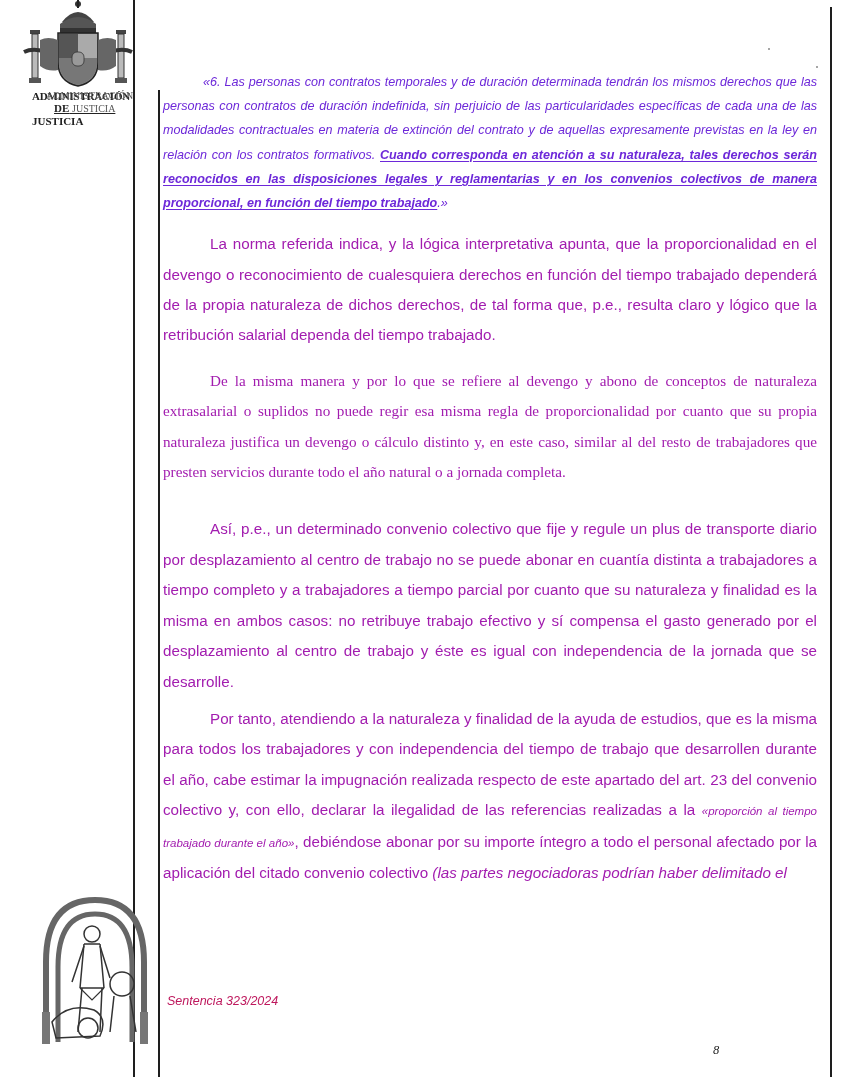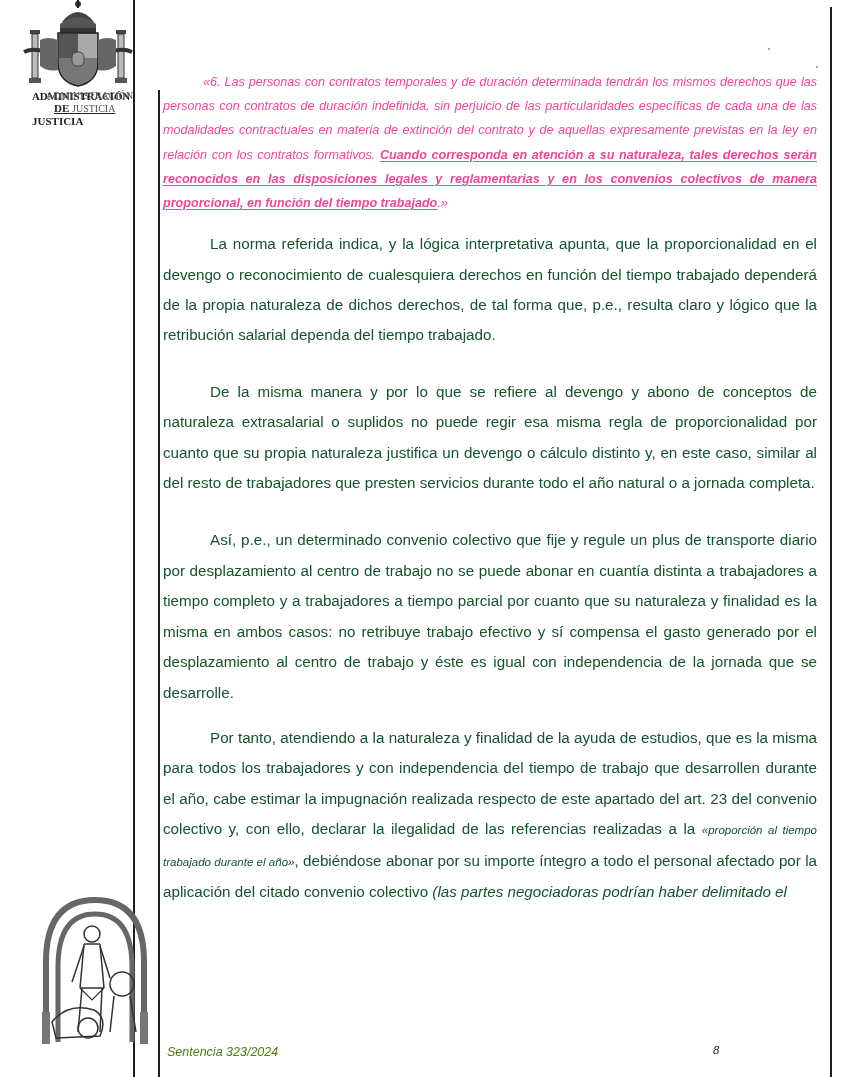--- a/index.html
+++ b/index.html
@@ -88,51 +88,51 @@
       left: 163px;
       top: 70px;
       width: 654px;
     }
     .quote {
       font-style: italic;
       font-size: 12.6px;
       line-height: 24.2px;
       text-align: justify;
       margin: 0;
-      color: #ec4899;
+      color: #6d28d9;
     }
     .quote .indent { display: inline-block; width: 40px; }
     .quote u { font-weight: bold; text-decoration: underline; text-underline-offset: 2px; }
     .para {
       font-size: 15.2px;
       line-height: 30.4px;
       text-align: justify;
       margin: 0;
-      color: #14532d;
+      color: #a21caf;
     }
     .para .indent { display: inline-block; width: 47px; }
     .small-italic {
       font-style: italic;
       font-size: 11.5px;
     }
     .ital { font-style: italic; }
 
     #p-quote { margin-top: 0; }
     #p1 { margin-top: 14px; }
-    #p2 { margin-top: 26px; }
+    #p2 { margin-top: 15px; font-family: Liberation Serif, serif; }
     #p3 { margin-top: 27px; }
-    #p4 { margin-top: 15px; }
+    #p4 { margin-top: 7px; }
 
     .footer-left {
       position: absolute;
       left: 167px;
-      top: 1045px;
+      top: 994px;
       font-style: italic;
       font-size: 12.5px;
-      color: #4d7c0f;
+      color: #be185d;
     }
     .footer-page {
       position: absolute;
       left: 713px;
       top: 1043px;
       font-family: "Liberation Serif", serif;
       font-style: italic;
       font-size: 12.5px;
       color: #222;
     }

